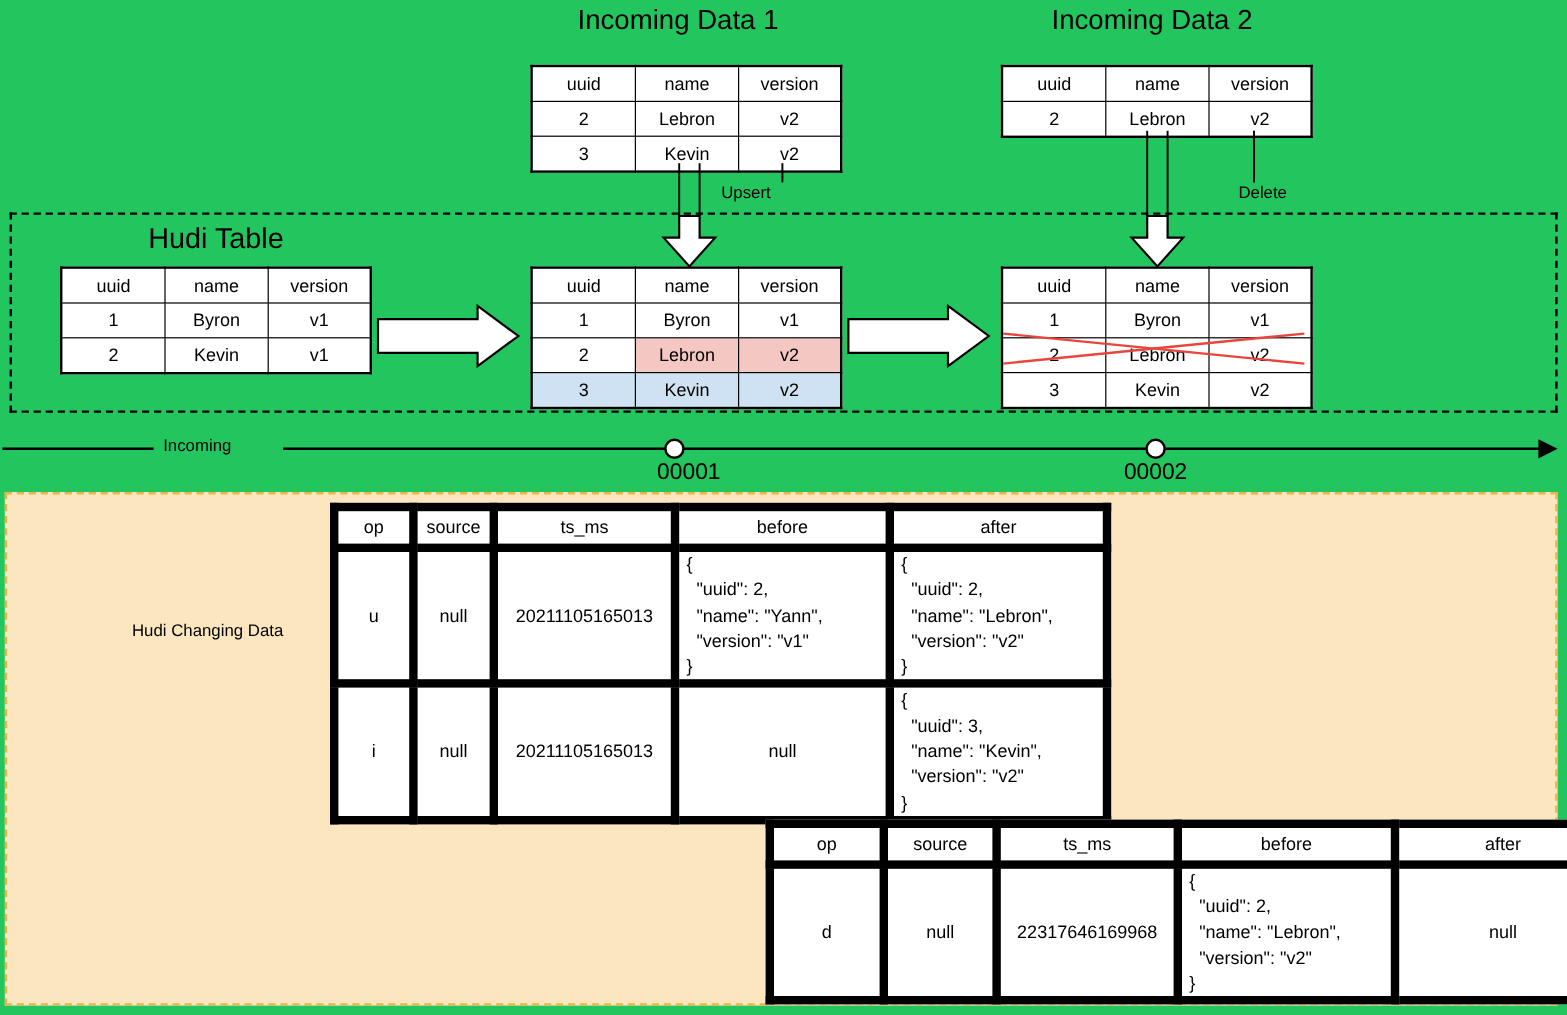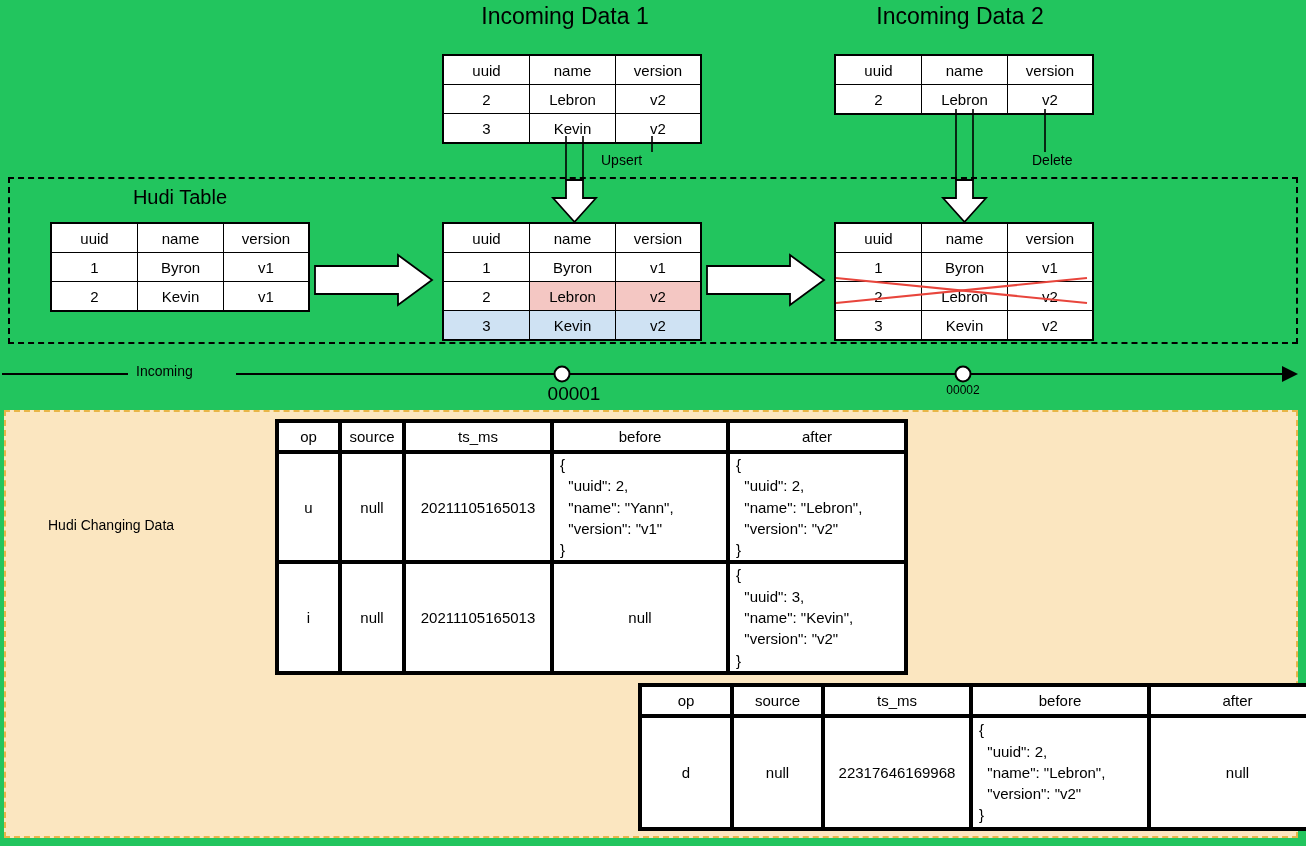--- a/index.html
+++ b/index.html
@@ -21,21 +21,21 @@
   .abs { position: absolute; }
 
   
   .section-title {
     font-size: 23px;
     text-align: center;
     white-space: nowrap;
     color: #000;
   }
   .sub-title {
-    font-size: 20px;
+    font-size: 24px;
     text-align: center;
     white-space: nowrap;
   }
   .plain-label {
     font-size: 14px;
     white-space: nowrap;
   }
 
   
   table.dt {
@@ -71,21 +71,21 @@
     background: #fbe6c0;
   }
 
   
   table.cdc {
     border-collapse: collapse;
     background: #ffffff;
     table-layout: fixed;
   }
   table.cdc th, table.cdc td {
-    border: 4px solid #000000;
+    border: 7px solid #000000;
     font-size: 15px;
     font-weight: normal;
     text-align: center;
     vertical-align: middle;
     background: #ffffff;
     padding: 0 2px;
     color: #000;
   }
   table.cdc th { height: 27px; }
   .json-cell {
@@ -110,21 +110,21 @@
 
 <div id="canvas">
 
   <div class="abs cream-box" style="left:4px; top:410px; width:1294px; height:428px;"></div>
 
   <div class="abs dashed-box" style="left:8px; top:177px; width:1290px; height:167px;"></div>
 
   <div class="abs section-title" style="left:420px; top:3px; width:290px;">Incoming Data 1</div>
   <div class="abs section-title" style="left:815px; top:3px; width:290px;">Incoming Data 2</div>
   <div class="abs sub-title" style="left:55px; top:186px; width:250px;">Hudi Table</div>
-  <div class="abs plain-label" style="left:48px; top:517px; width:250px; ">Hudi Changing Data</div>
+  <div class="abs plain-label" style="left:48px; top:517px; width:250px; text-align:center;">Hudi Changing Data</div>
 
   <table class="dt outer abs" style="left:442px; top:54px; width:254px;">
     <thead>
       <tr>
         <th style="width:85px;">uuid</th>
         <th style="width:85px;">name</th>
         <th style="width:84px;">version</th>
       </tr>
     </thead>
     <tbody>
@@ -232,21 +232,21 @@
       <tr>
         <td>3</td>
         <td>Kevin</td>
         <td>v2</td>
       </tr>
     </tbody>
   </table>
 
   <div class="abs plain-label" style="left:136px; top:363px;">Incoming</div>
   <div class="abs" style="left:524px; top:383px; width:100px; text-align:center; font-size:19px;">00001</div>
-  <div class="abs" style="left:913px; top:383px; width:100px; text-align:center; font-size:12px;">00002</div>
+  <div class="abs" style="left:913px; top:383px; width:100px; text-align:center; font-size:19px;">00002</div>
 
   <table class="cdc abs" style="left:275px; top:419px; width:589px;">
     <thead>
       <tr>
         <th style="width:55px;">op</th>
         <th style="width:56px;">source</th>
         <th style="width:140px;">ts_ms</th>
         <th style="width:168px;">before</th>
         <th style="width:170px;">after</th>
       </tr>

